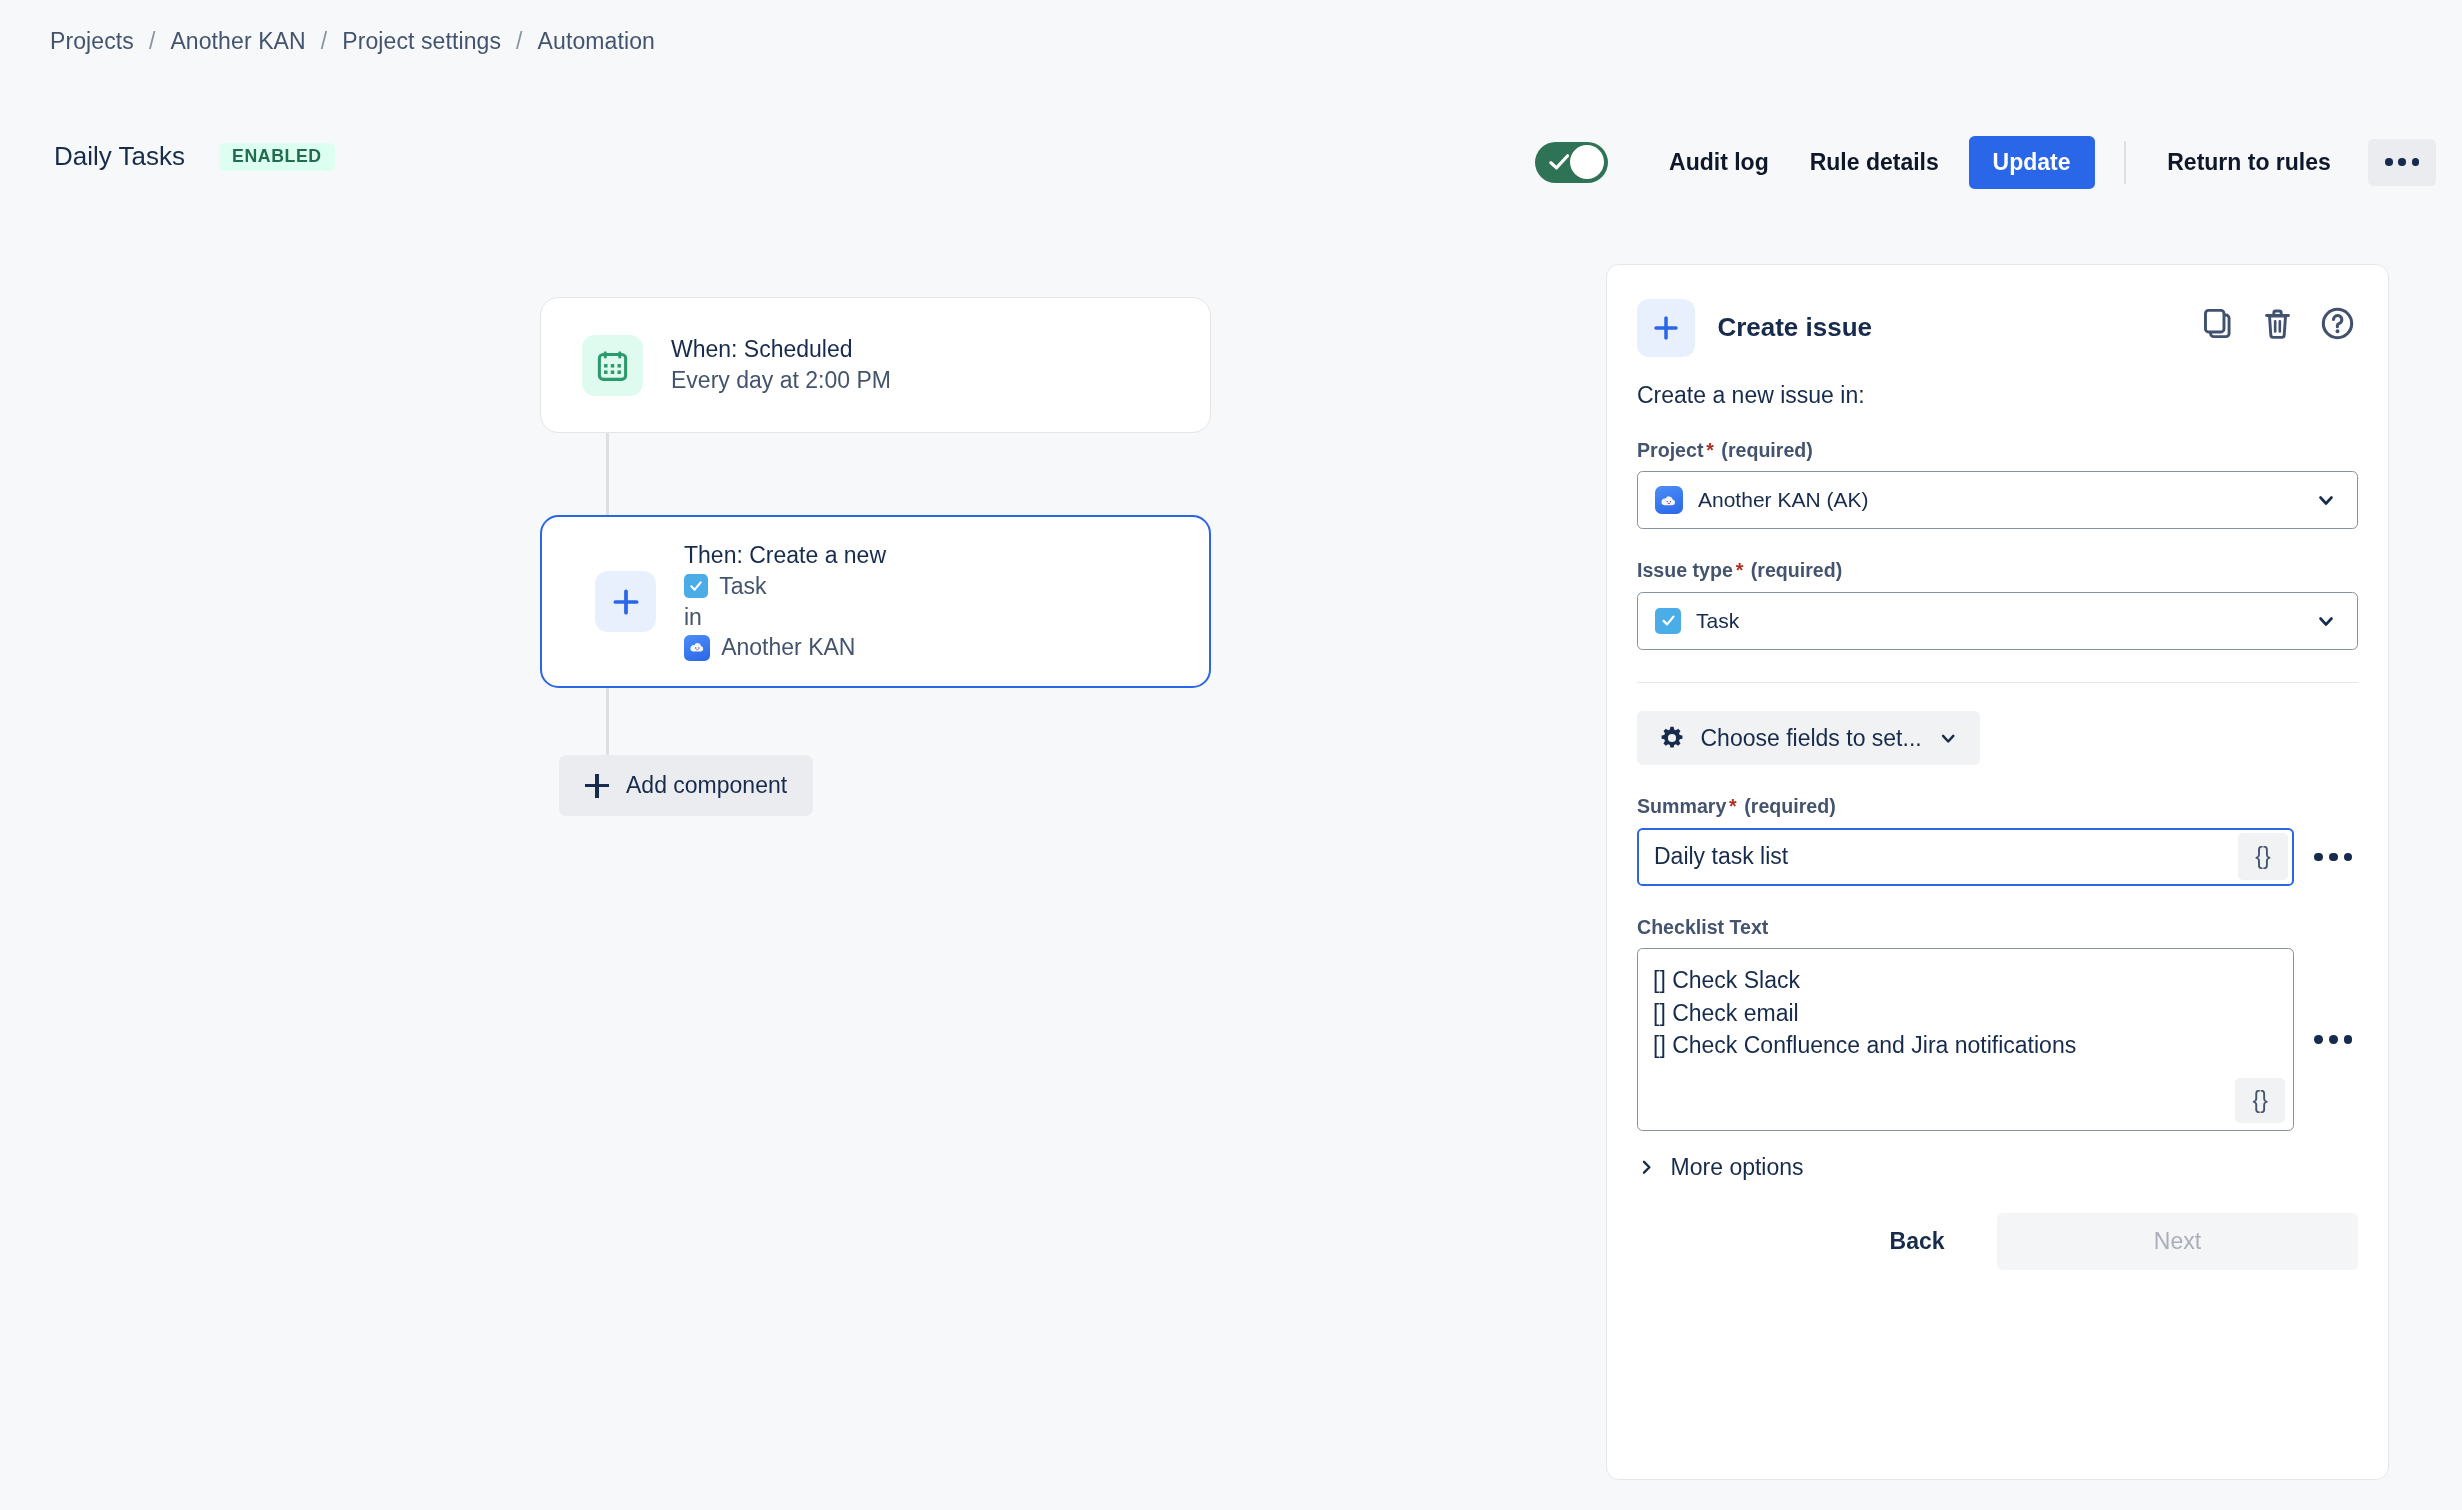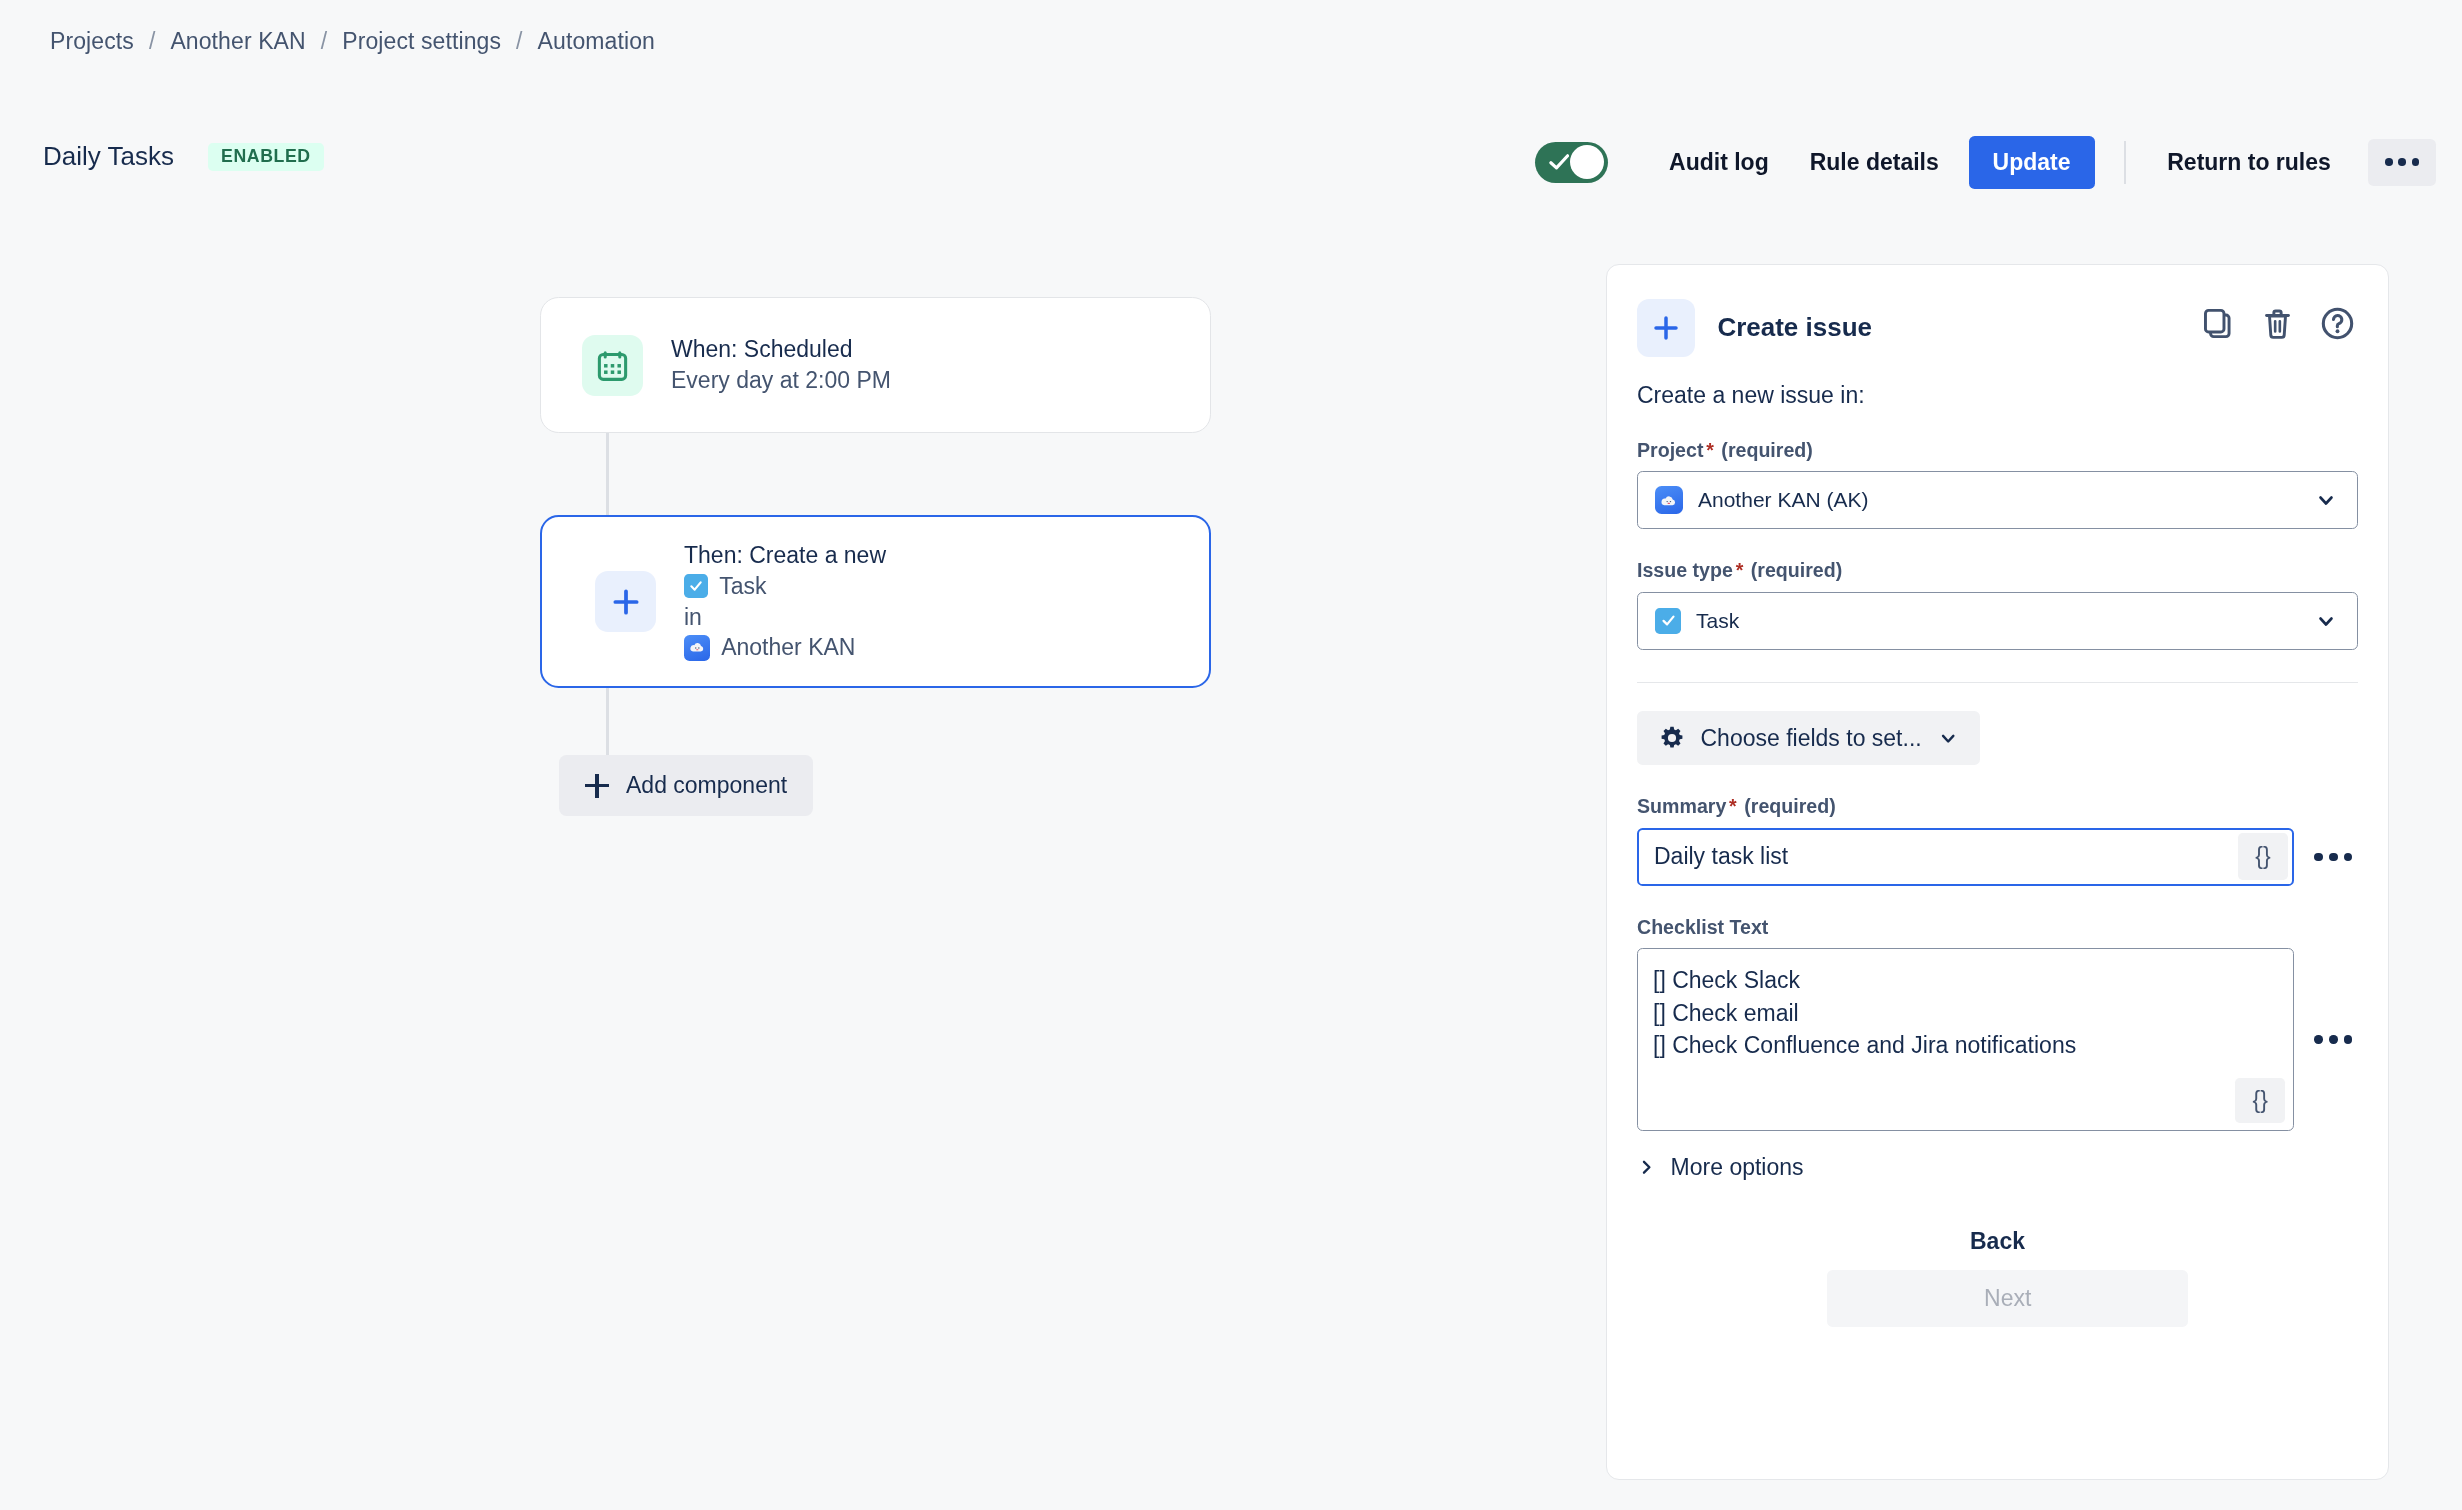--- a/index.html
+++ b/index.html
@@ -22,21 +22,21 @@
   .crumb-sep { color: #8993a4; padding: 0 15px; }
 
   
   .rule-header {
     position: absolute; left: 0; top: 130px; width: 2462px; height: 75px;
   }
   .rule-title-wrap {
     position: absolute; left: 43px; top: 11.2px;
     display: flex; align-items: center; gap: 34px;
   }
-  .rule-title { font-size: 26px; color: #172b4d; font-weight: 400; }
+  .rule-title { font-size: 26px; color: #172b4d; font-weight: 400; margin-left: 11px; }
   .badge-enabled {
     background: #dcfff1; color: #216e4e;
     font-size: 17.7px; font-weight: 700; letter-spacing: 0.6px;
     padding: 5.6px 13px 4.7px; border-radius: 4.7px; line-height: 1;
   }
 
   .header-actions {
     position: absolute; right: 26px; top: 5.6px;
     display: flex; align-items: center; gap: 0px;
   }
@@ -199,21 +199,21 @@
     font-size: 23px; color: #44546f; cursor: pointer;
   }
 
   .more-options {
     display: flex; align-items: center; gap: 15px; margin-top: 23px;
     font-size: 23px; color: #172b4d; cursor: pointer;
   }
 
   .panel-footer {
     display: flex; align-items: center; justify-content: flex-end;
-    gap: 0px; margin-top: 32px; flex-direction: column;
+    gap: 0px; margin-top: 32px;
   }
   .btn-back {
     background: transparent; border: none; font-size: 23px; font-weight: 700;
     color: #172b4d; padding: 15px 32px; border-radius: 5.6px; cursor: pointer;
     font-family: "Liberation Sans", sans-serif;
   }
   .btn-next {
     background: #f4f5f7; border: none; font-size: 23px; color: #a9aeb8;
     padding: 15px 0; width: 361px; text-align: center; border-radius: 5.6px;
     margin-left: 20.5px; cursor: default; font-family: "Liberation Sans", sans-serif;

